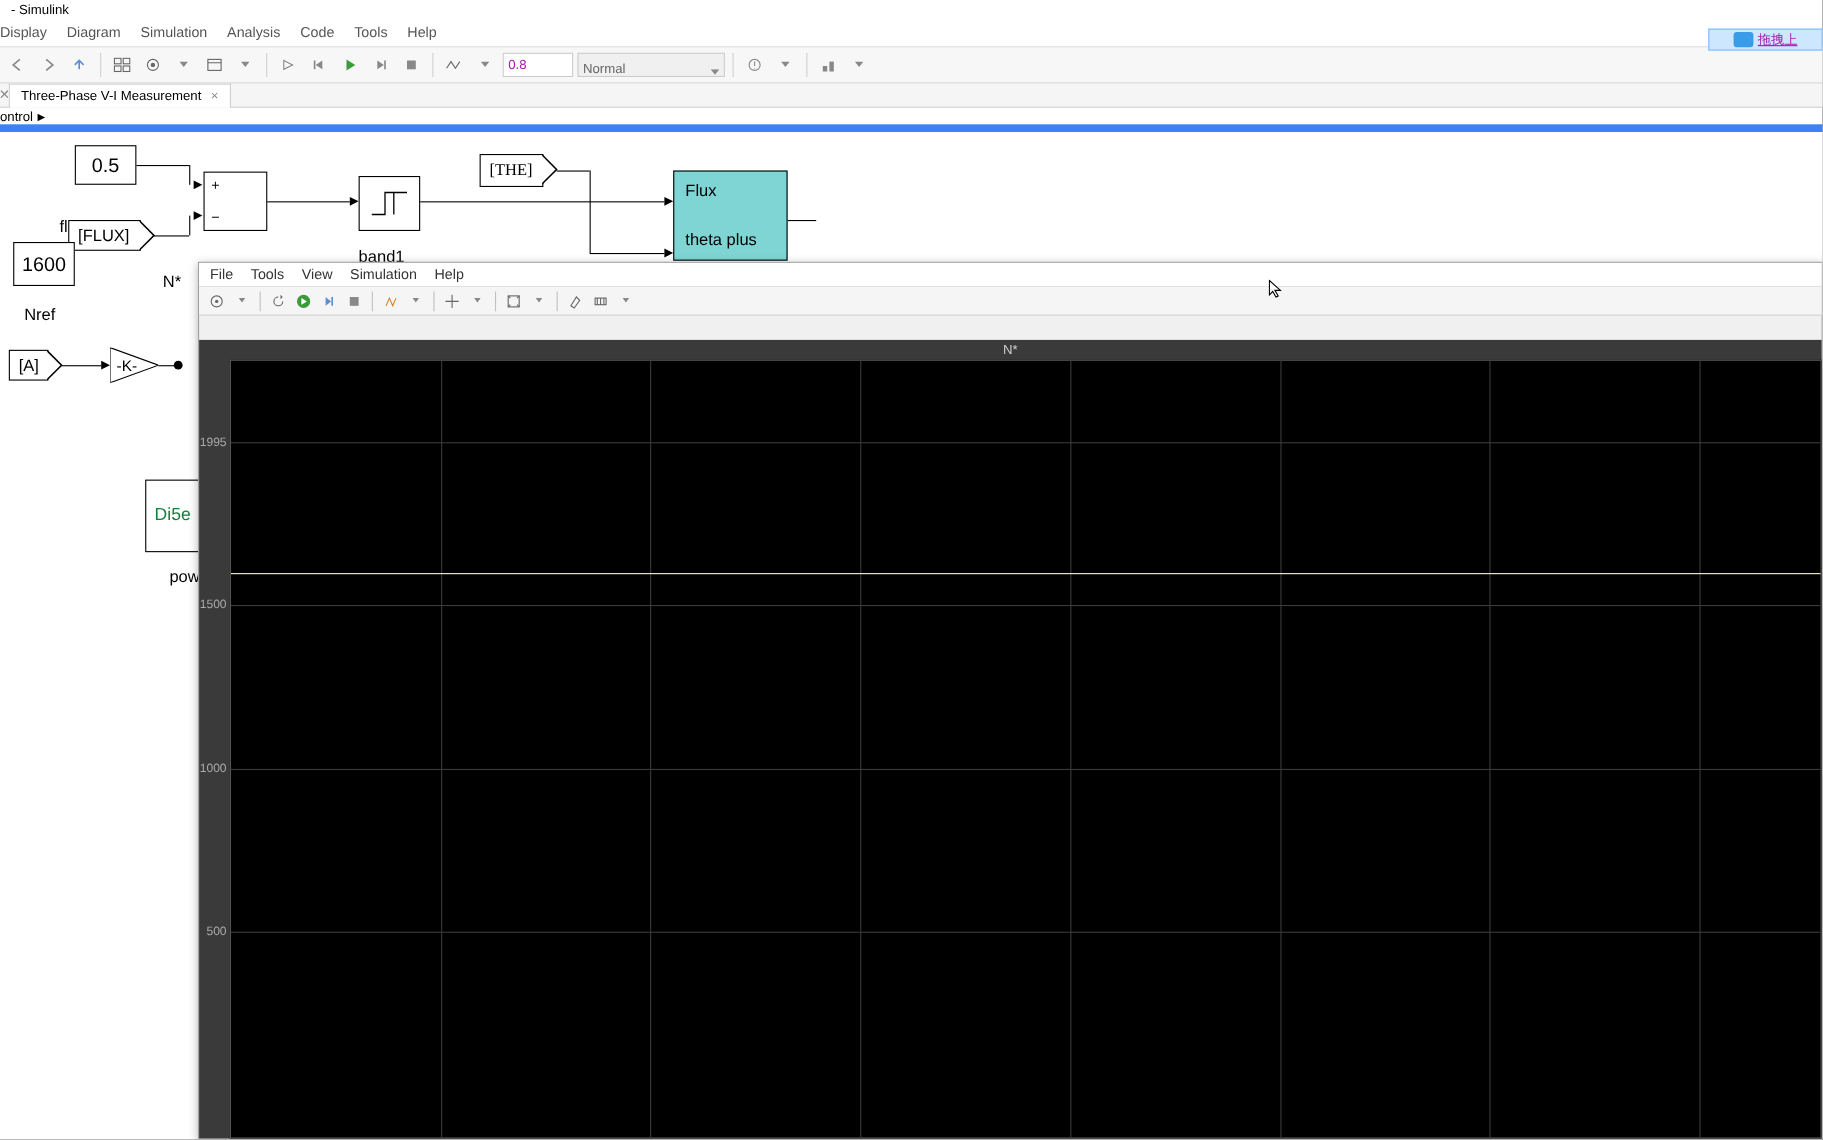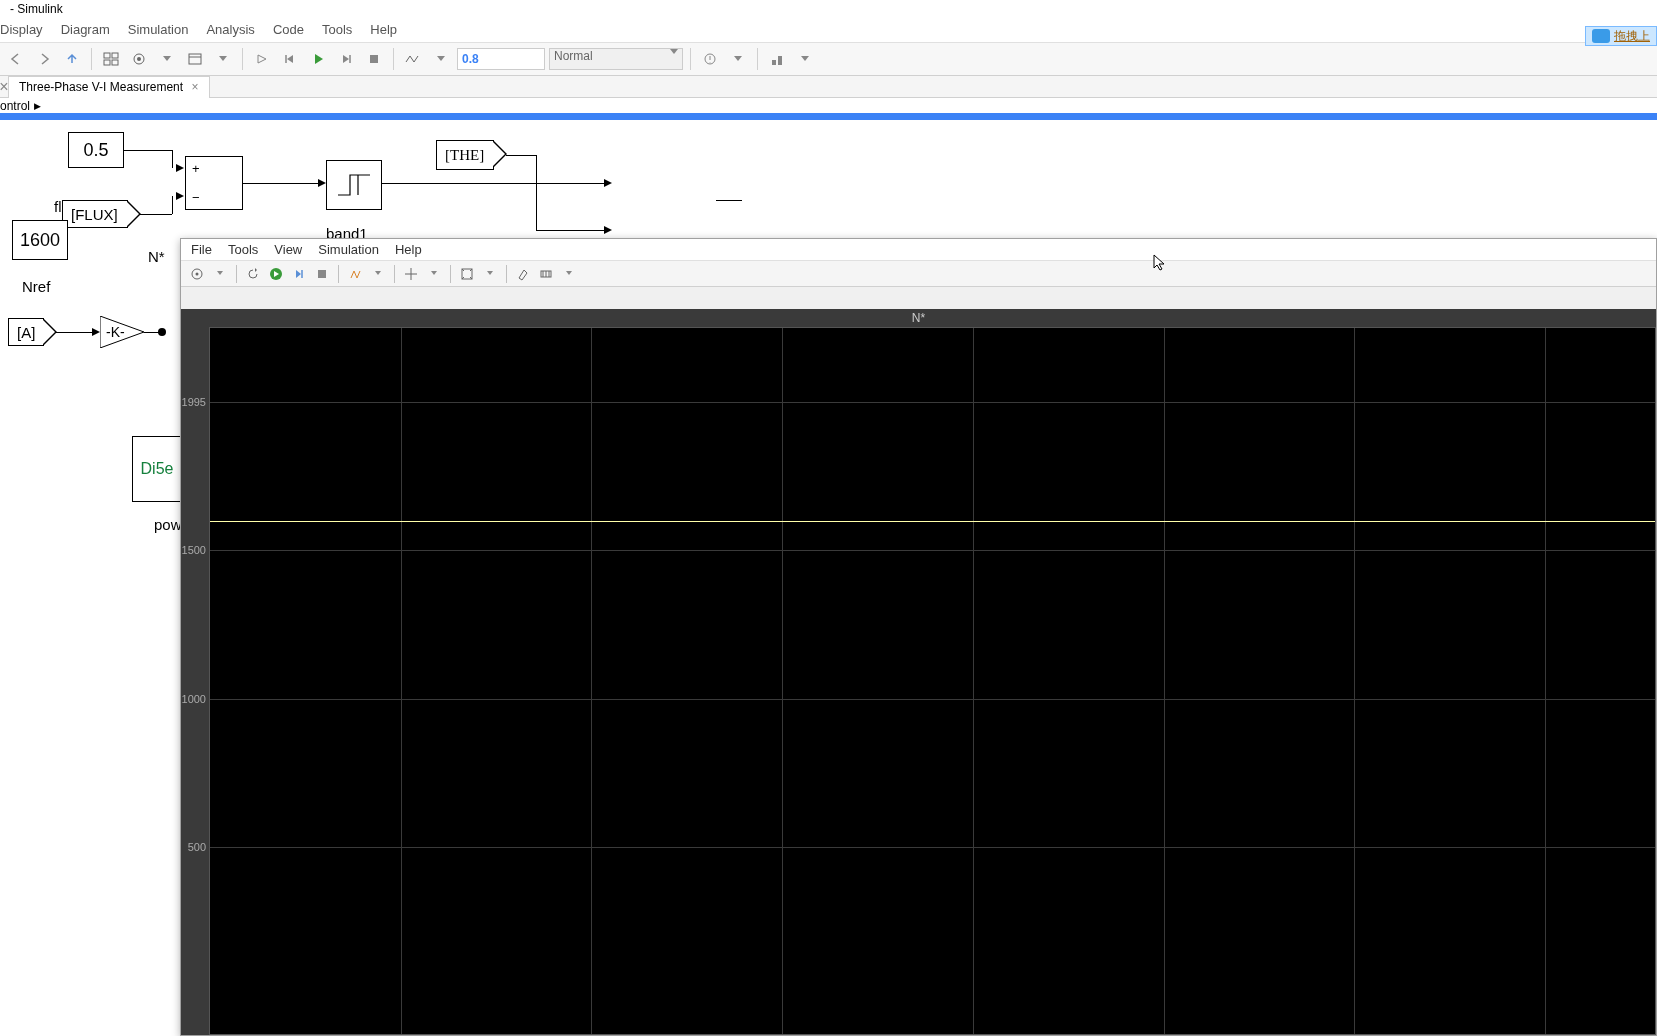--- a/index.html
+++ b/index.html
@@ -10,22 +10,22 @@
 
 
 .main-menu { height: 22px; padding: 2px 0; display: flex; gap: 18px; font-size: 13px; color: #555; }
 .main-menu span { cursor: pointer; }
 
 
 .main-toolbar { height: 34px; border-top: 1px solid #e0e0e0; border-bottom: 1px solid #d0d0d0; background: #f7f7f7; display: flex; align-items: center; padding: 0 4px; gap: 4px; }
 .tb-btn { width: 24px; height: 24px; display: flex; align-items: center; justify-content: center; border-radius: 2px; cursor: pointer; }
 .tb-sep { width: 1px; height: 22px; background: #d0d0d0; margin: 0 3px; }
 .tb-dropdown { width: 24px; height: 24px; display:flex; align-items:center; justify-content:center; cursor:pointer; }
-.tb-input { width: 88px; height: 22px; border: 1px solid #ccc; background:#fff; font-size:12px; padding:0 4px; color:#3b82f6;font-weight:bold; }
-.tb-select { width: 134px; height: 22px; border: 1px solid #ccc; background:#f0f0f0; font-size:12px; padding:0 4px; color:#666; display:flex; align-items:flex-start; justify-content:space-between; }
+.tb-input { width: 64px; height: 22px; border: 1px solid #ccc; background:#fff; font-size:12px; padding:0 4px; color:#a21caf; }
+.tb-select { width: 134px; height: 22px; border: 1px solid #ccc; background:#f0f0f0; font-size:12px; padding:0 4px; color:#666; display:flex; align-items:flex-end; justify-content:space-between; }
 
 
 .tab-bar { height:22px; background:#f5f5f5; border-bottom:1px solid #d0d0d0; display:flex; align-items:center; }
 .tab { height:22px; padding:0 10px; background:#fff; border:1px solid #d0d0d0; border-bottom:none; font-size:12px; display:flex; align-items:center; gap:8px; }
 .tab-x { width:8px; height:16px; display:flex; align-items:center; justify-content:center; color:#888; cursor:pointer; }
 
 
 .breadcrumb { height:22px; border-bottom:7px solid #3b82f6; display:flex; align-items:center; padding:0 0; font-size:12px; }
 
 
@@ -57,21 +57,21 @@
 
 .scope-plot-area { position:absolute; top:70px; left:0; right:0; bottom:0; background:#3a3a3a; }
 .scope-plot-title { text-align:center; color:#ccc; font-size:12px; padding:2px 0; }
 .scope-plot { position:absolute; top:18px; left:28px; right:0; bottom:0; background:#000; border:1px solid #555; }
 .y-tick { position:absolute; right:100%; margin-right:4px; color:#aaa; font-size:11px; transform:translateY(-50%); }
 .grid-h { position:absolute; left:0; right:0; height:1px; background:#3a3a3a; }
 .grid-v { position:absolute; top:0; bottom:0; width:1px; background:#3a3a3a; }
 .scope-line { position:absolute; left:0; right:0; height:1px; background:#ffffaa; }
 
 
-.cloud-badge { position:absolute; top:26px; right:0; height:20px; background:#cce7ff; border:1px solid #7abaff; display:flex; align-items:center; gap:4px; padding:0 6px; font-size:12px; color:#a16207;text-decoration:underline; }
+.cloud-badge { position:absolute; top:26px; right:0; height:20px; background:#cce7ff; border:1px solid #7abaff; display:flex; align-items:center; gap:4px; padding:0 22px; font-size:12px; color:#a21caf;text-decoration:underline; }
 .cloud-icon { width:18px; height:14px; background:#3a9be8; border-radius:3px; }
 
 
 svg { display:block; }
 </style>
 </head>
 <body>
 
 <div class="main-title">- Simulink</div>
 
@@ -253,20 +253,24 @@
 
   <div class="from-tag right" style="left:436px; top:20px; width:58px; height:30px;font-family:Liberation Serif, serif;">[THE]</div>
   <div class="wire-h" style="left:506px; top:35px; width:30px;"></div>
   <div class="wire-v" style="left:536px; top:35px; height:75px;"></div>
   <div class="wire-h" style="left:536px; top:110px; width:68px;"></div>
   <div class="arrow-r" style="left:604px; top:106px;"></div>
 
   <div class="wire-h" style="left:382px; top:63px; width:222px;"></div>
   <div class="arrow-r" style="left:604px; top:59px;"></div>
 
+  <div class="sub-block" style="left:612px; top:35px; width:104px; height:82px;">
+    <div class="sub-port">Flux</div>
+    <div class="sub-port" style="margin-top:22px;">theta    plus</div>
+  </div>
   <div class="wire-h" style="left:716px; top:80px; width:26px;"></div>
 
   <div class="block" style="left:12px; top:100px; width:56px; height:40px;">1600</div>
   <div class="block-label" style="left:148px; top:128px;">N*</div>
   <div class="block-label" style="left:22px; top:158px;">Nref</div>
 
   <div class="from-tag right" style="left:8px; top:198px; width:36px; height:28px;">[A]</div>
   <div class="wire-h" style="left:56px; top:212px; width:36px;"></div>
   <div class="arrow-r" style="left:92px; top:208px;"></div>
 

